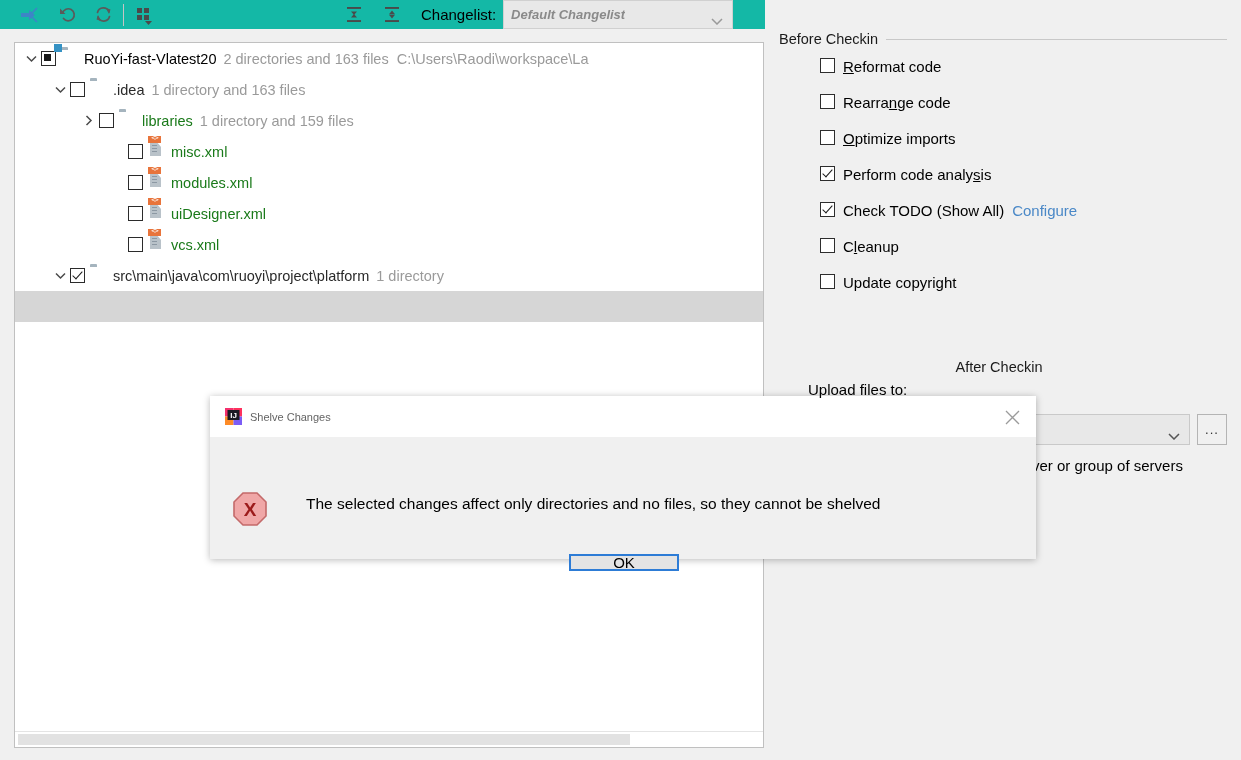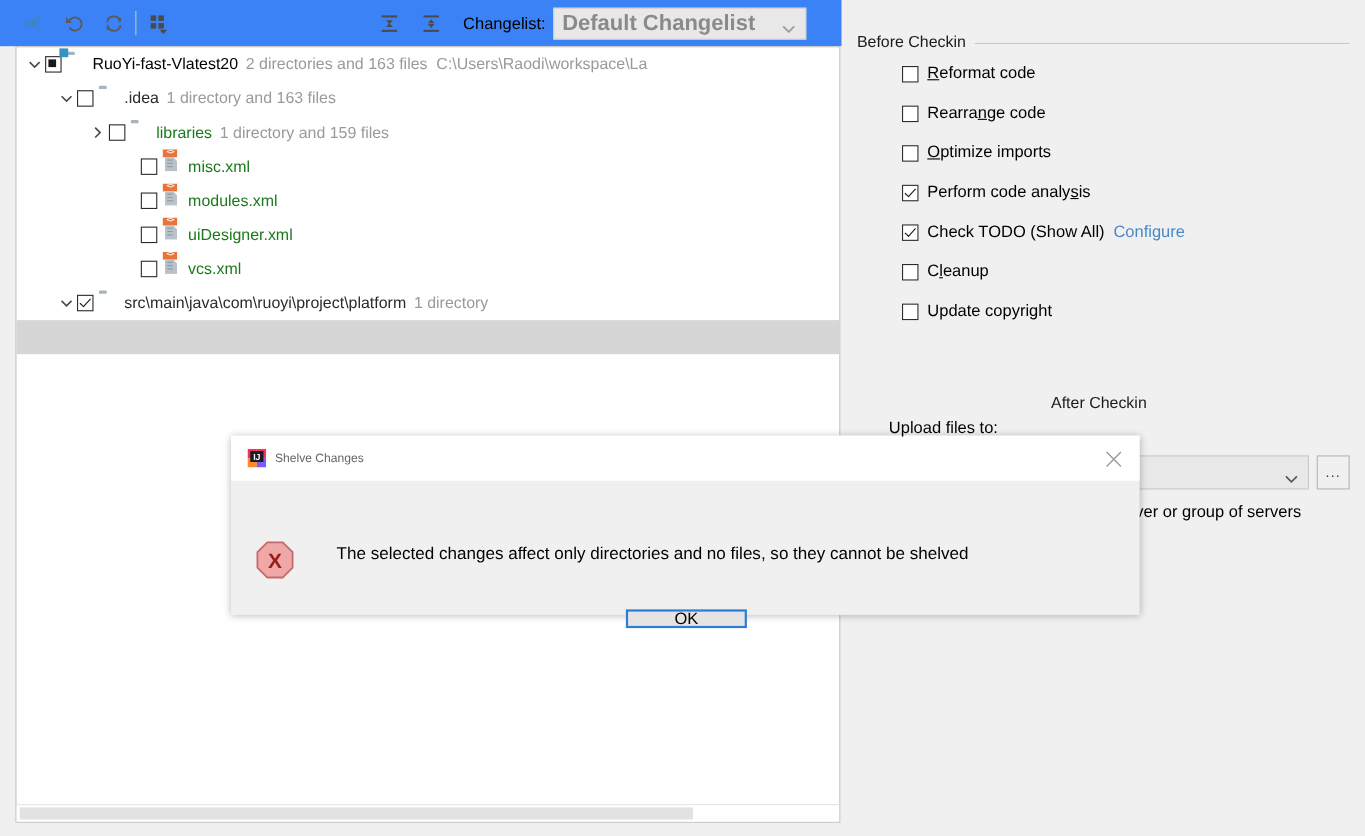--- a/index.html
+++ b/index.html
@@ -15,22 +15,22 @@
     font-family: "Liberation Sans", sans-serif;
     font-size: 14.5px;
     color: #000;
     -webkit-font-smoothing: antialiased;
   }
 
   
   #toolbar {
     position: absolute;
     left: 0; top: 0;
-    width: 765px; height: 42px;
-    background: #3b82f6;
+    width: 765px; height: 29px;
+    background: #14b8a6;
     display: flex;
     align-items: center;
   }
   .tb-btn {
     width: 30px; height: 30px;
     display: flex; align-items: center; justify-content: center;
     position: relative;
   }
   .tb-sep {
     width: 1px; height: 22px;
@@ -46,25 +46,26 @@
   #changelist-combo {
     margin-left: 7px;
     width: 228px; height: 27px;
     background: #e8e8e8;
     border: 1px solid #d0d0d0;
     display: flex; align-items: center;
     position: relative;
   }
   #changelist-combo .cl-value {
     padding-left: 7px;
-    font-size: 20px;
+    font-size: 13px;
     font-weight: bold;
     color: #8a8a8a;
     white-space: nowrap;
     overflow: hidden;
+    font-style: italic;
   }
   #changelist-combo .cl-arrow {
     position: absolute; right: 9px; top: 50%;
     margin-top: -3px;
   }
 
   
   #tree-panel {
     position: absolute;
     left: 14px; top: 42px;
@@ -219,21 +220,21 @@
   }
   .sect-header .rule {
     flex: 1 1 auto;
     height: 1px;
     background: #c8c8c8;
   }
   .opt-row {
     position: absolute;
     left: 50px;
     display: flex;
-    align-items: flex-end;
+    align-items: flex-start;
     white-space: nowrap;
   }
   .opt-cb {
     width: 15px; height: 15px;
     flex: 0 0 15px;
     border: 1.3px solid #2d2d2d;
     background: #fff;
     box-sizing: border-box;
     position: relative;
     margin-right: 8px;

